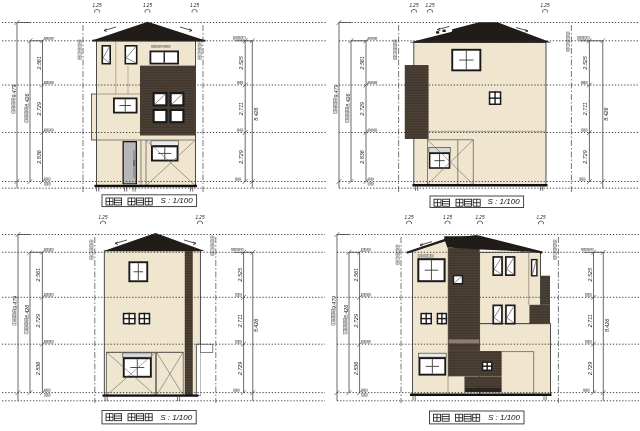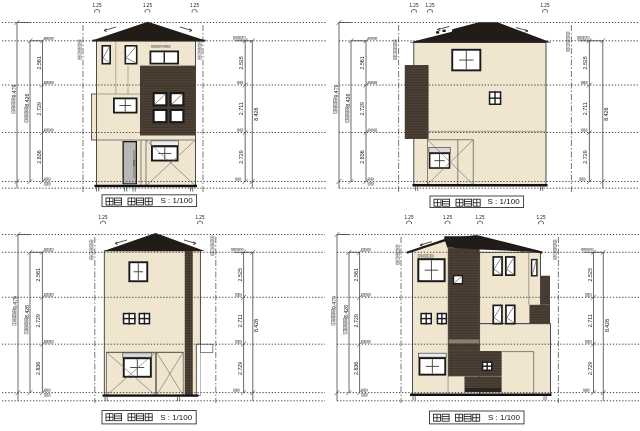--- a/index.html
+++ b/index.html
@@ -1,15 +1,15 @@
 <!DOCTYPE html>
 <html><head><meta charset="utf-8">
 <style>
 html,body{margin:0;padding:0;background:#fff;}
-#sheet{position:relative;width:640px;height:431px;overflow:hidden;font-family:"Liberation Sans",sans-serif;}
+#sheet{position:relative;width:640px;height:431px;overflow:hidden;font-family:"Liberation Sans",sans-serif;font-style:italic;}
 </style></head><body>
 
 <div id="sheet">
 <svg width="640" height="431" viewBox="0 0 640 431">
 
 <rect x="0" y="0" width="640" height="431" fill="#ffffff"></rect>
 
 <g>
 <line x1="83" y1="25" x2="83" y2="192" stroke="#555" stroke-width="0.8" stroke-dasharray="6,2,1.5,2"></line>
 <rect x="78.00" y="40.00" width="3.20" height="3.20" fill="none" stroke="#555" stroke-width="0.4"></rect>

